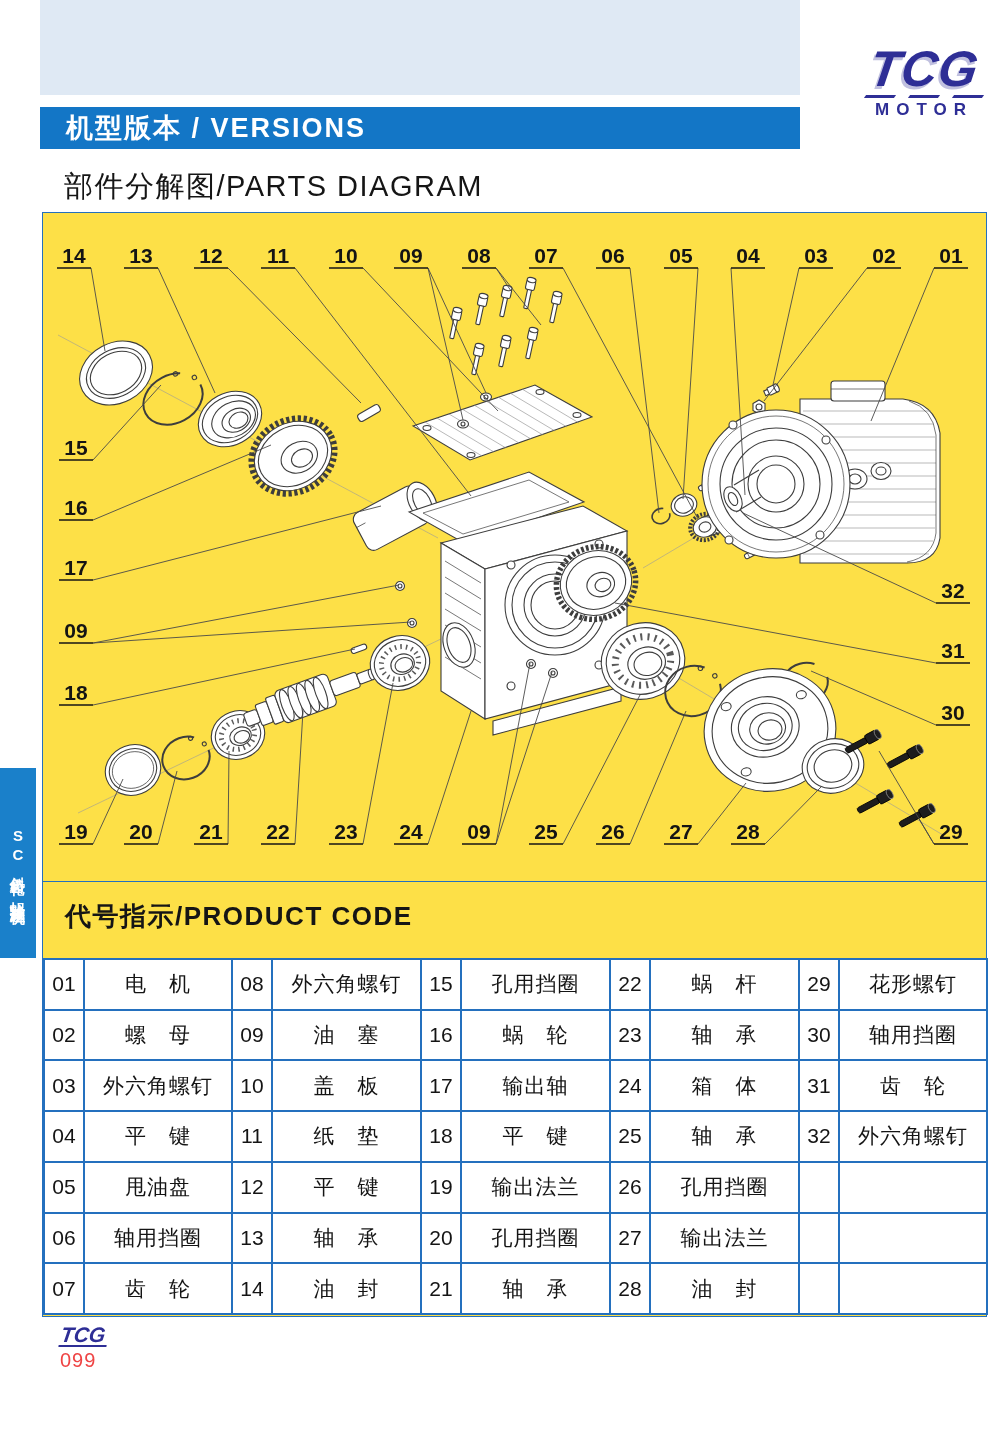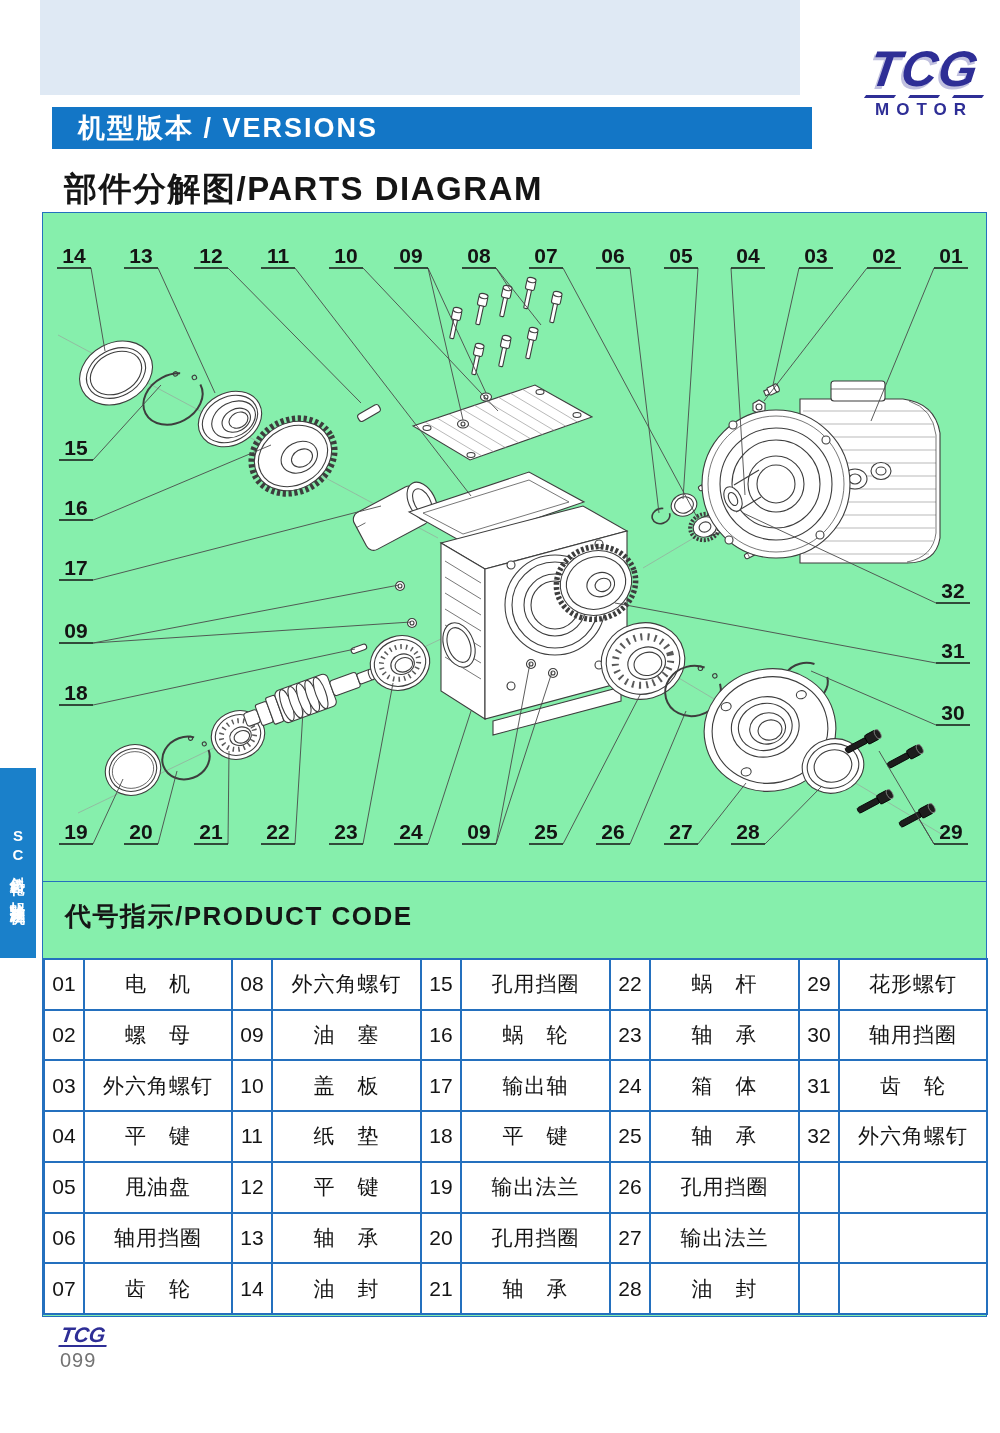--- a/index.html
+++ b/index.html
@@ -10,47 +10,47 @@
   .brand{position:absolute;left:850px;top:46px;width:148px;text-align:center;}
   .brand-tcg{display:inline-block;font-size:50px;line-height:.95;font-weight:bold;font-style:italic;
     color:#2e2e96;letter-spacing:1px;transform:skewX(-8deg);
     text-shadow:-2px 3px 0 rgba(46,46,150,.30);}
   .brand-bars{display:flex;justify-content:space-between;width:118px;margin:1px auto 2px auto;}
   .brand-bars i{display:block;width:30px;height:3px;background:#2e2e96;transform:skewX(-35deg);}
   .brand-motor{font-size:17px;font-weight:bold;color:#2e2e96;letter-spacing:7px;}
 
   .banner{position:absolute;left:40px;top:107px;width:760px;height:42px;background:#1376c6;
     color:#fff;font-size:27px;font-weight:bold;line-height:42px;padding-left:26px;
-    box-sizing:border-box;letter-spacing:2px;margin-left:12px;}
-
-  .sec-title{position:absolute;left:64px;top:167px;font-size:33px;font-weight:bold;color:#151515;letter-spacing:1.5px;}
+    box-sizing:border-box;letter-spacing:2px;}
+
+  .sec-title{position:absolute;left:64px;top:167px;font-size:29px;font-weight:normal;color:#151515;letter-spacing:1.5px;}
 
   .content-frame{position:absolute;left:42px;top:212px;width:943px;height:1103px;
-    border:1px solid #2470be;box-sizing:content-box;background:#86efac;}
+    border:1px solid #2470be;box-sizing:content-box;background:#fde047;}
   .diagram-area{position:absolute;left:0;top:0;width:943px;height:668px;border-bottom:1px solid #2470be;}
   .diagram-area svg{display:block;width:943px;height:668px;}
 
   .code-title{position:absolute;left:22px;top:686px;font-size:26px;font-weight:bold;color:#151515;letter-spacing:1.5px;text-align:right;}
 
   .code-table{position:absolute;left:0;top:745px;width:943px;height:357px;
     border-collapse:collapse;table-layout:fixed;}
   .code-table td{border:2px solid #2470be;font-size:21px;color:#141414;text-align:center;
     padding:0;background:#fff;overflow:hidden;white-space:nowrap;}
   .code-table td.code{}
   .code-table td.name{letter-spacing:1px;font-family:Liberation Mono, monospace;}
 
   .sidebar-tab{position:absolute;left:0;top:768px;width:36px;height:190px;background:#1a80ca;
     display:flex;align-items:center;justify-content:center;}
   .sidebar-tab span{writing-mode:vertical-rl;text-orientation:upright;color:#fff;
     font-size:15px;font-weight:bold;letter-spacing:2px;line-height:1;}
 
   .footer{position:absolute;left:60px;top:1324px;}
   .footer-tcg{display:inline-block;font-size:21px;font-weight:bold;font-style:italic;color:#2e2e96;
     transform:skewX(-8deg);border-bottom:2px solid #2e2e96;padding:0 3px 0 1px;line-height:1;}
-  .footer-page{font-size:20px;color:#737373;margin-top:2px;letter-spacing:1px;}
+  .footer-page{font-size:20px;color:#ef4444;margin-top:2px;letter-spacing:1px;}
 
   
   #diagram-svg .ln{fill:none;stroke:#3d3d3d;stroke-width:1.1;}
   #diagram-svg .fw{fill:#fff;stroke:#3d3d3d;stroke-width:1.1;}
   #diagram-svg .thin{fill:none;stroke:#8a8a8a;stroke-width:.6;}
   #diagram-svg .thin2{fill:none;stroke:#3d3d3d;stroke-width:.7;}
   #diagram-svg .axis{stroke:#9a9a9a;stroke-width:.6;}
   #diagram-svg .clip{fill:none;stroke:#3d3d3d;stroke-width:2;stroke-dasharray:86 14;}
   #diagram-svg .clipS{fill:none;stroke:#3d3d3d;stroke-width:1.6;stroke-dasharray:84 16;}
   #diagram-svg .teeth16{fill:none;stroke:#3d3d3d;stroke-width:6;stroke-dasharray:3.2 2.6;}

